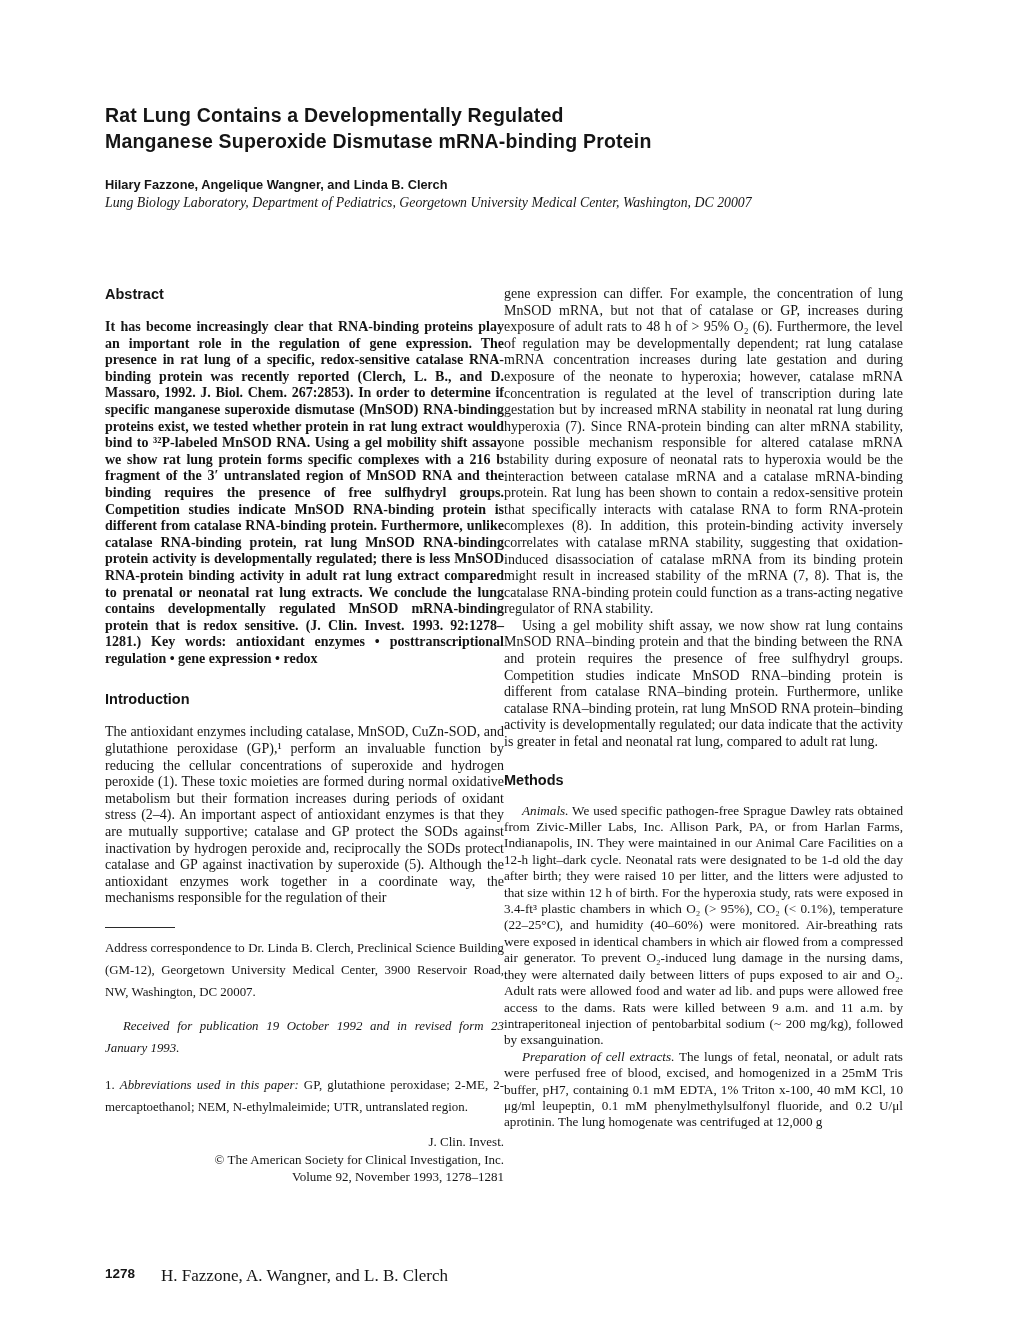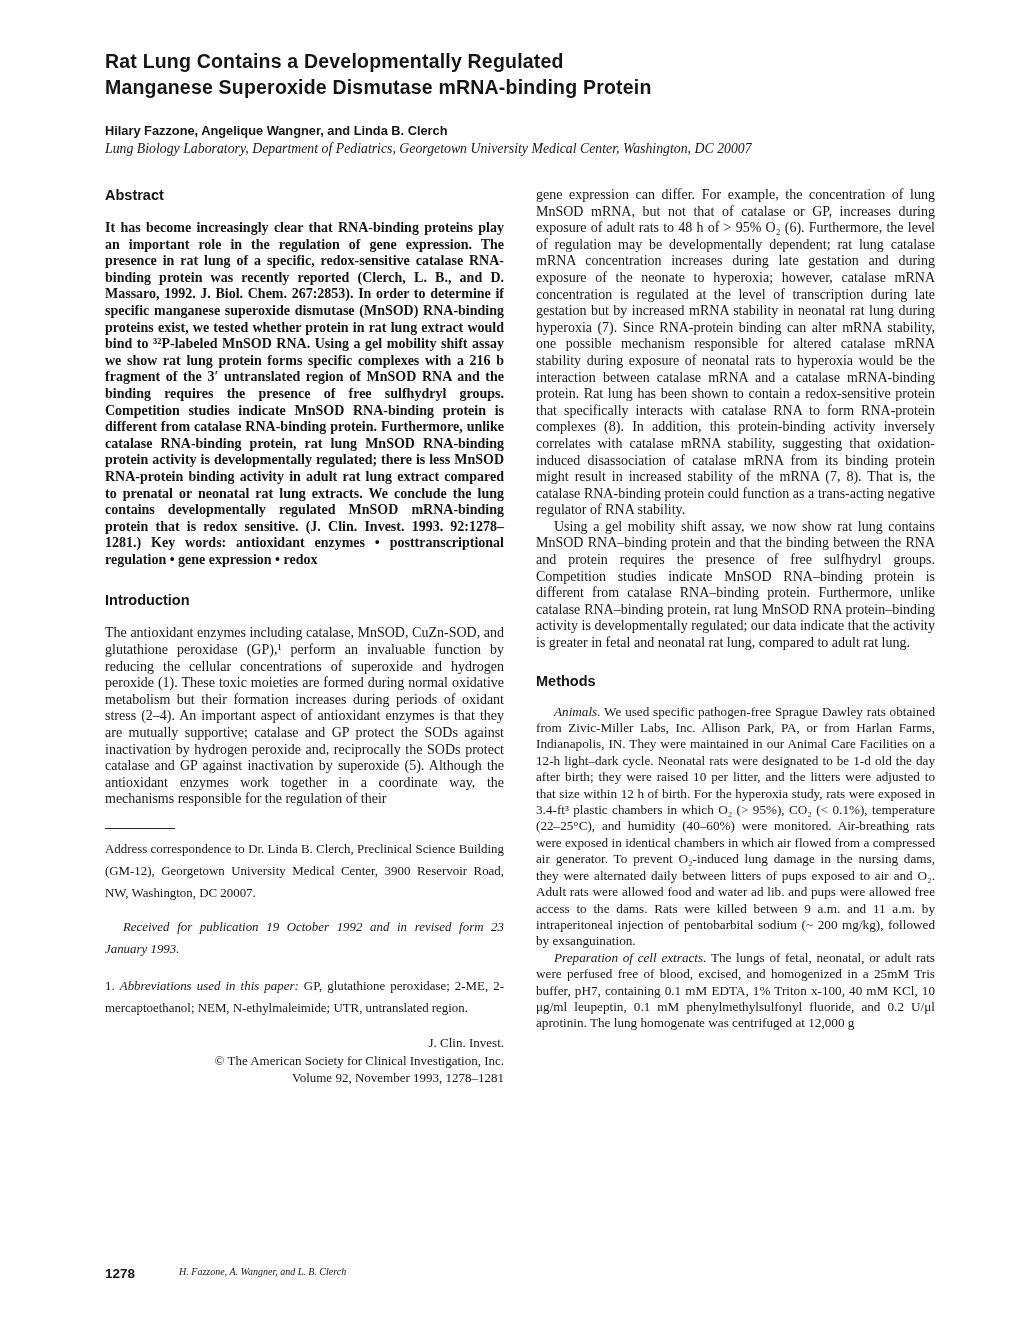--- a/index.html
+++ b/index.html
@@ -5,21 +5,21 @@
   * { margin: 0; padding: 0; box-sizing: border-box; }
   html, body { background: #ffffff; }
   body {
     width: 1020px; height: 1320px;
     position: relative; overflow: hidden;
     font-family: "Liberation Serif", serif;
     color: #151515;
   }
   .page {
     position: absolute; inset: 0;
-    padding: 48px 85px 0 105px;
+    padding: 102px 85px 0 105px;
     border-radius: 15px;
   }
   .title {
     font-family: "Liberation Sans", sans-serif;
     font-weight: bold;
     font-size: 19.5px;
     line-height: 26px;
     letter-spacing: 0.2px;
   }
   .authors {
@@ -28,22 +28,21 @@
     font-size: 12.8px;
     margin-top: 23px;
   }
   .affiliation {
     font-style: italic;
     font-size: 13.8px;
     margin-top: 3px;
   }
   .columns {
     display: flex;
-    gap: 32px;
-    margin-top: 30px;
+    margin-top: 75px;
   }
   .col { width: 399px; }
   .section-heading {
     font-family: "Liberation Sans", sans-serif;
     font-weight: bold;
     font-size: 14.5px;
     margin-bottom: 17px;
   }
   .abstract-text {
     font-weight: bold;
@@ -93,23 +92,22 @@
     left: 105px;
     display: flex;
     align-items: flex-start;
   }
   .page-number {
     font-family: "Liberation Sans", sans-serif;
     font-weight: bold;
     font-size: 13.5px;
   }
   .running-title {
-    font-style: italic;
-    font-size: 10px;
-    margin-left: 44px;
+    font-size: 17px;
+    margin-left: 26px;
   }
 </style>
 </head>
 <body>
 
 <div class="page">
 
   <header>
     <h1 class="title">
       <span>Rat Lung Contains a Developmentally Regulated</span><br>

